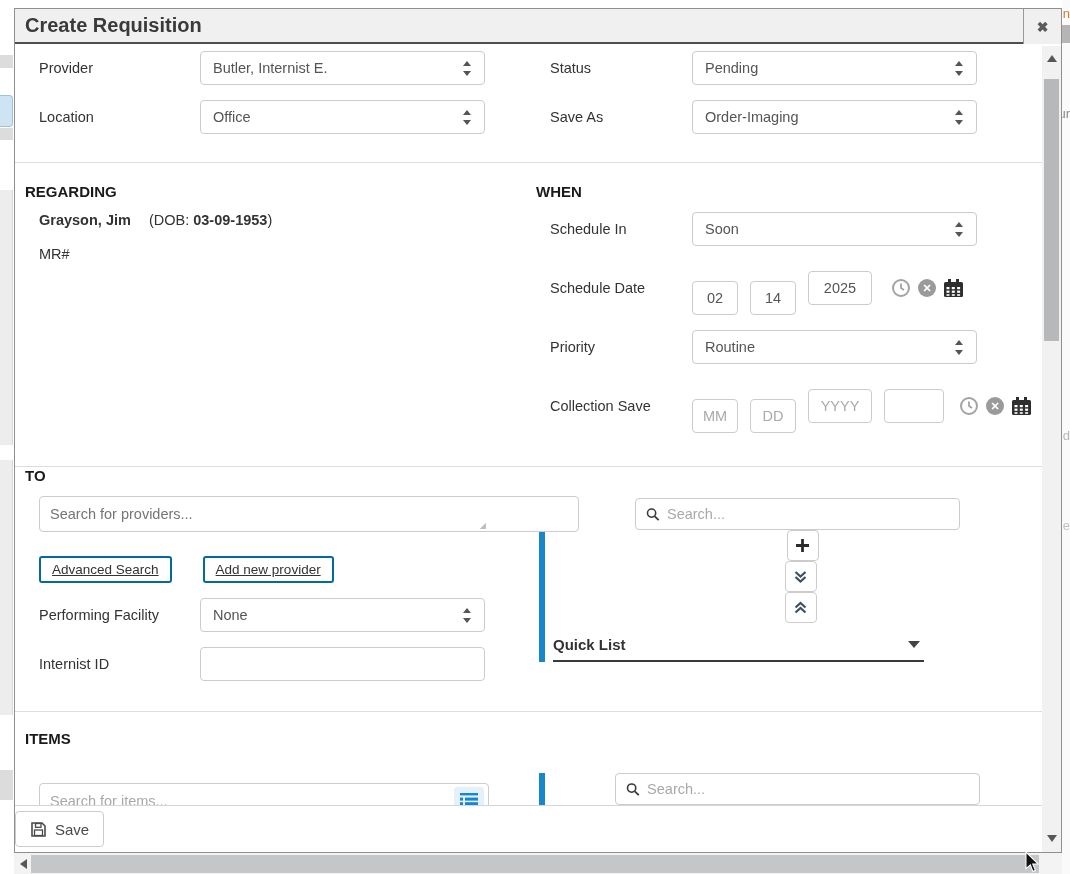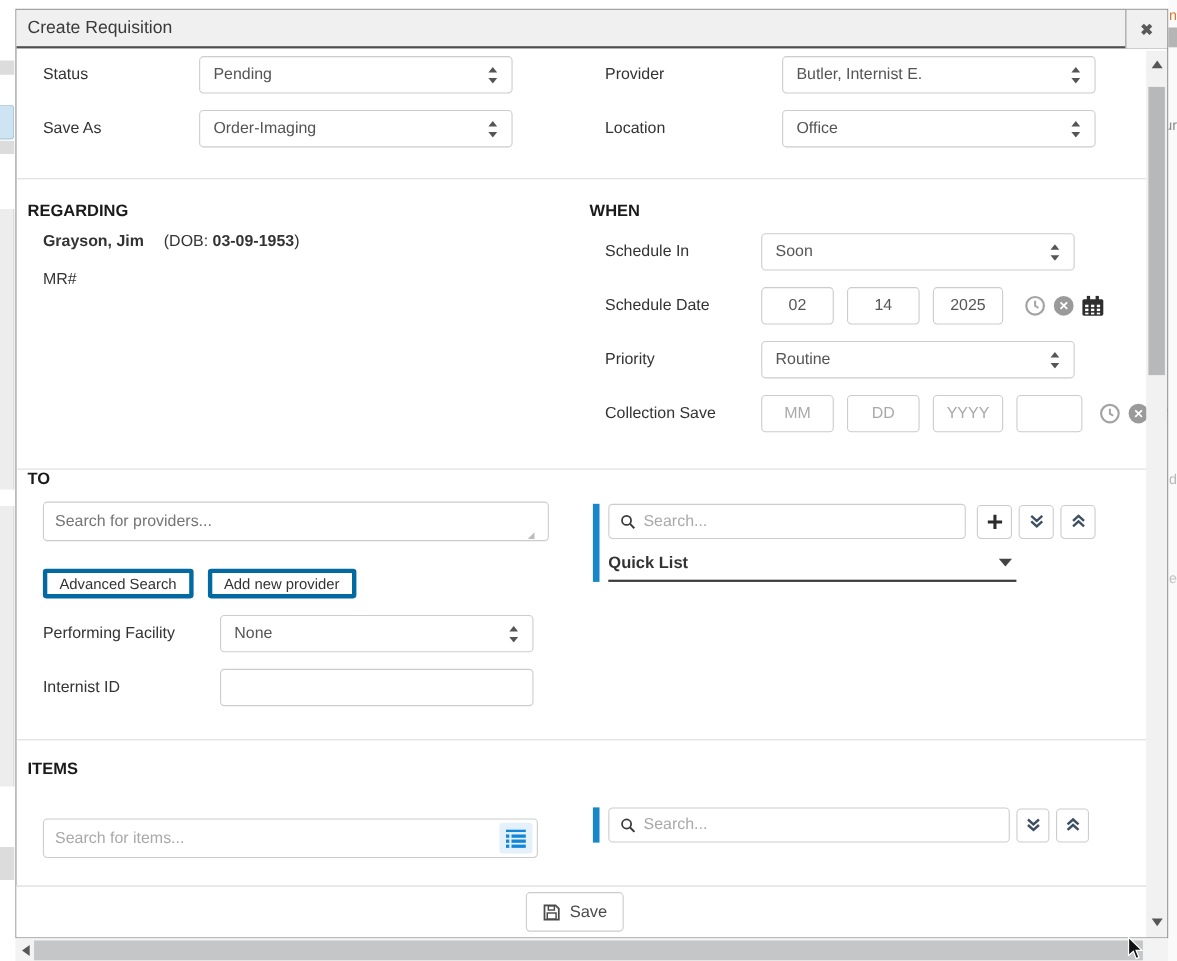--- a/index.html
+++ b/index.html
@@ -23,21 +23,21 @@
 
   
   .modal {
     position:absolute; left:14px; top:8px; width:1048px; height:845px;
     background:#fff; border:1px solid #8f8f8f; z-index:2;
   }
   .modal-header {
     height:35px; background:#f0f0f1; border-bottom:2px solid #4f4f4f;
     display:flex; align-items:center; position:relative;
   }
-  .modal-title { font-size:16px; font-weight:normal; color:#3a3a3a; padding-left:10px; }
+  .modal-title { font-size:20px; font-weight:bold; color:#3a3a3a; padding-left:10px; }
   .close-btn {
     position:absolute; right:0; top:0; width:38px; height:35px;
     background:#f0f0f1; border:none; border-left:1px solid #9a9a9a;
     display:flex; align-items:center; justify-content:center; cursor:pointer;
   }
   .close-x { font-size:14px; font-weight:bold; color:#5a5a5a; }
 
   .modal-body {
     position:absolute; top:37px; bottom:47px; left:0; right:0;
     overflow:hidden; padding-right:19px;
@@ -64,52 +64,53 @@
     padding:0 12px; color:#555; font-size:14.5px; cursor:pointer;
   }
   .caret-ud { flex:none; margin-left:8px; }
 
   input { font-family:"Liberation Sans", sans-serif; }
   input::placeholder { color:#a9a9a9; }
   .date-input {
     height:34px; border:1px solid #ccc; border-radius:4px; background:#fff;
     text-align:center; color:#555; font-size:14.5px; margin-right:12px; outline:none;
   }
-  .w-mm { width:66px; } .w-yy { width:64px; } .w-time { width:60px; margin-right:8px; }
+  .w-mm { width:46px;margin-top:20px; } .w-yy { width:64px; } .w-time { width:60px; margin-right:8px; }
   .mini-icon { margin-left:7px; display:inline-flex; align-items:center; cursor:pointer; }
   .x-circle {
     width:18px; height:18px; border-radius:50%; background:#9a9a9a; color:#fff;
     font-size:11px; font-weight:bold; display:inline-flex; align-items:center; justify-content:center;
   }
 
   .patient-line { padding-left:14px; margin:4px 0 18px; font-size:14.5px; color:#333; }
   .patient-name { font-weight:bold; margin-right:14px; }
   .dob-b { font-weight:bold; }
 
   
   .ta-wrap { position:relative; width:450px; margin-left:14px; }
   .prov-search {
-    width:460px; height:36px; border:1px solid #ccc; border-radius:4px;
+    width:540px; height:36px; border:1px solid #ccc; border-radius:4px;
     padding:9px 10px; font-size:14.5px; color:#8b5cf6; resize:none; outline:none;
     font-family:"Liberation Sans", sans-serif;
   }
   .resize-nub { position:absolute; right:3px; bottom:6px; font-size:8px; color:#bdbdbd; }
   .btn-row { margin:20px 0 0 14px; display:flex; }
   .sm-btn {
-    height:27px; border:4px solid #0369a1; border-radius:3px; background:#fff;
-    font-size:13.5px; color:#333; padding:0 11px; margin-right:13px; cursor:pointer;
+    height:27px; border:2px solid #0369a1; border-radius:3px; background:#fff;
+    font-size:13.5px; color:#333; padding:0 11px; margin-right:31px; cursor:pointer;
     font-family:"Liberation Sans", sans-serif;
+    text-decoration:underline;
   }
   .fac-rows { margin-top:15px; }
 
   
   .panel { border-left:6px solid #1787c9; padding-left:8px; margin-left:3px; }
   .panel-to { margin-top:2px; }
   .panel-items { margin-top:14px; }
-  .panel-row { display:flex; align-items:center; }
+  .panel-row { display:flex; align-items:center;flex-direction:column; }
   .search-box {
     height:32px; border:1px solid #ccc; border-radius:4px; background:#fff;
     display:flex; align-items:center; padding:0 10px;
   }
   .sb-to { width:325px; } .sb-items { width:365px; }
   .search-input { border:none; outline:none; font-size:14.5px; color:#555; width:100%; margin-left:7px; }
   .sq-btn {
     width:32px; height:31px; border:1px solid #ccc; border-radius:4px; background:#fff;
     display:flex; align-items:center; justify-content:center; margin-left:6px; cursor:pointer; flex:none;
   }
@@ -127,21 +128,21 @@
     padding:0 44px 0 10px; font-size:14.5px; color:#555; outline:none;
   }
   .items-icon-btn {
     position:absolute; right:5px; top:4px; width:30px; height:28px; border:none;
     background:#e4f1fb; border-radius:3px; display:flex; align-items:center; justify-content:center; cursor:pointer;
   }
 
   
   .modal-footer {
     position:absolute; left:0; right:19px; bottom:0; height:47px; background:#fff;
-    border-top:1px solid #d6d6d6; display:flex; align-items:center; justify-content:center;
+    border-top:1px solid #d6d6d6; display:flex; align-items:center; justify-content:flex-start;
     padding-right:12px;
   }
   .save-btn {
     height:36px; border:1px solid #ccc; border-radius:4px; background:#fff;
     display:flex; align-items:center; gap:8px; padding:0 14px; cursor:pointer;
     font-size:15px; color:#4a4a4a; font-family:"Liberation Sans", sans-serif;
   }
 
   
   .vscroll { position:absolute; top:37px; right:0; bottom:0; width:19px; background:#f1f1f1; }
@@ -186,55 +187,55 @@
       <span class="close-x">✖</span>
     </button>
   </div>
 
   <div class="modal-body">
 
     <div class="section sec-1">
       <div class="two-col">
         <div>
           <div class="row">
+            <span class="lbl lbl-l">Provider</span>
+            <div class="select">
+              <span>Butler, Internist E.</span>
+              <svg class="caret-ud" width="10" height="15" viewBox="0 0 10 15">
+                  <path d="M5 0 L9 5 H1 Z" fill="#555"></path>
+                  <path d="M5 15 L1 10 H9 Z" fill="#555"></path>
+                </svg>
+            </div>
+          </div>
+          <div class="row">
+            <span class="lbl lbl-l">Location</span>
+            <div class="select">
+              <span>Office</span>
+              <svg class="caret-ud" width="10" height="15" viewBox="0 0 10 15">
+                  <path d="M5 0 L9 5 H1 Z" fill="#555"></path>
+                  <path d="M5 15 L1 10 H9 Z" fill="#555"></path>
+                </svg>
+            </div>
+          </div>
+        </div>
+        <div>
+          <div class="row">
             <span class="lbl lbl-r">Status</span>
             <div class="select">
               <span>Pending</span>
               <svg class="caret-ud" width="10" height="15" viewBox="0 0 10 15">
                   <path d="M5 0 L9 5 H1 Z" fill="#555"></path>
                   <path d="M5 15 L1 10 H9 Z" fill="#555"></path>
                 </svg>
             </div>
           </div>
           <div class="row">
             <span class="lbl lbl-r">Save As</span>
             <div class="select">
               <span>Order-Imaging</span>
-              <svg class="caret-ud" width="10" height="15" viewBox="0 0 10 15">
-                  <path d="M5 0 L9 5 H1 Z" fill="#555"></path>
-                  <path d="M5 15 L1 10 H9 Z" fill="#555"></path>
-                </svg>
-            </div>
-          </div>
-        </div>
-        <div>
-          <div class="row">
-            <span class="lbl lbl-l">Provider</span>
-            <div class="select">
-              <span>Butler, Internist E.</span>
-              <svg class="caret-ud" width="10" height="15" viewBox="0 0 10 15">
-                  <path d="M5 0 L9 5 H1 Z" fill="#555"></path>
-                  <path d="M5 15 L1 10 H9 Z" fill="#555"></path>
-                </svg>
-            </div>
-          </div>
-          <div class="row">
-            <span class="lbl lbl-l">Location</span>
-            <div class="select">
-              <span>Office</span>
               <svg class="caret-ud" width="10" height="15" viewBox="0 0 10 15">
                   <path d="M5 0 L9 5 H1 Z" fill="#555"></path>
                   <path d="M5 15 L1 10 H9 Z" fill="#555"></path>
                 </svg>
             </div>
           </div>
         </div>
       </div>
     </div>
 

